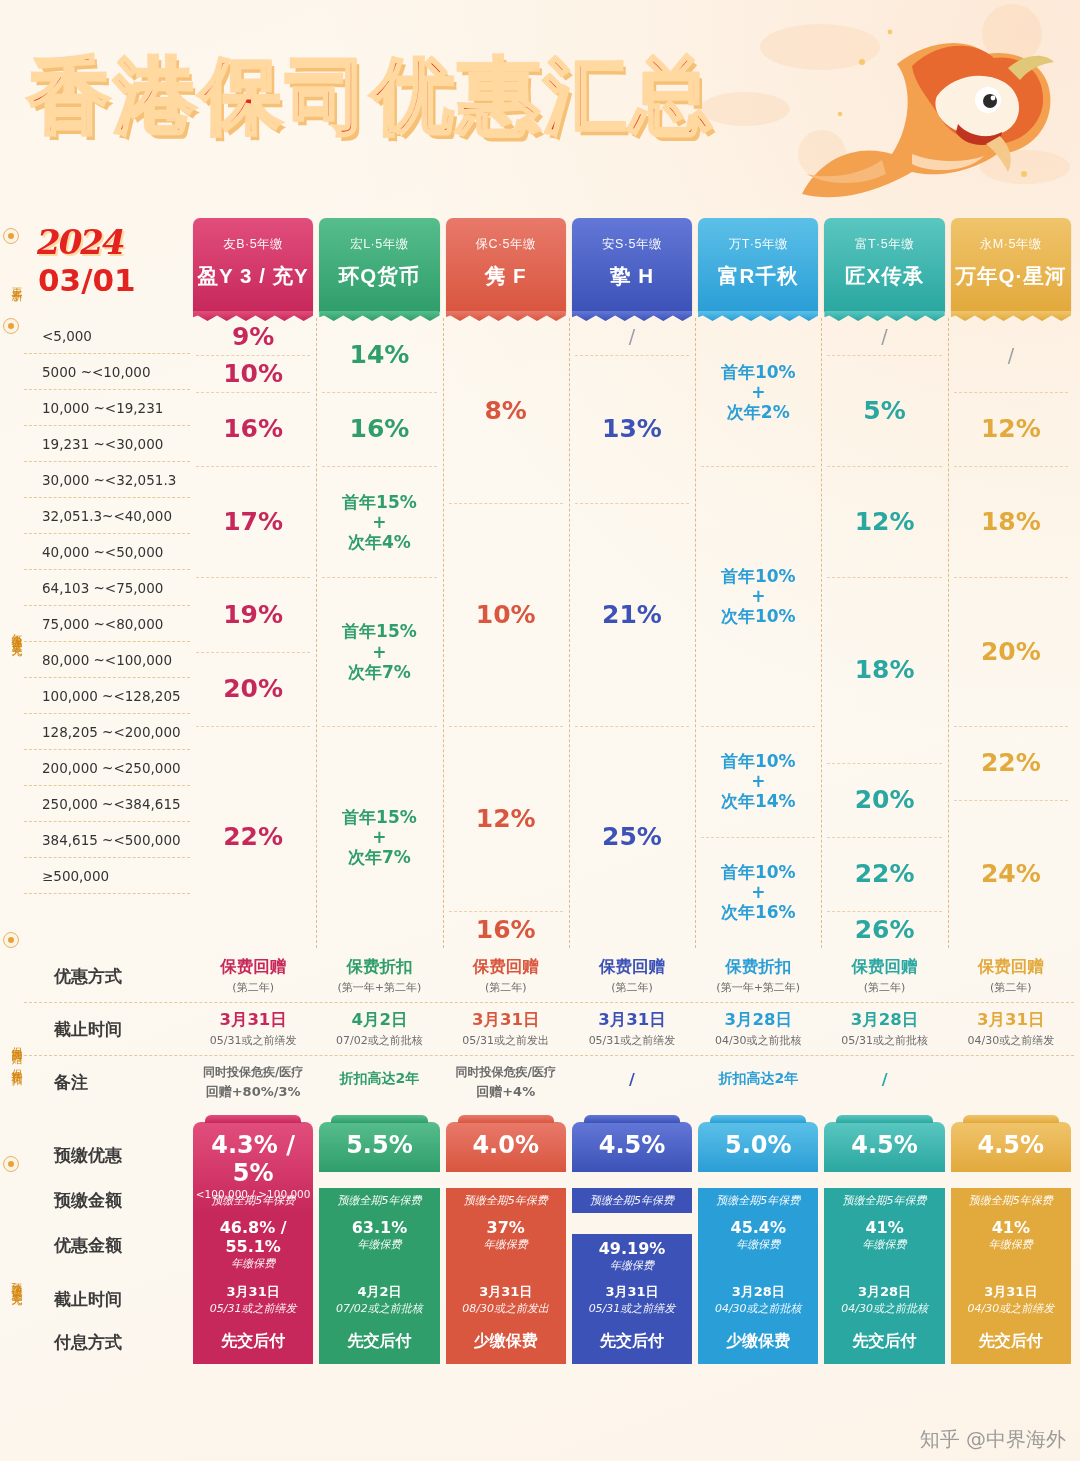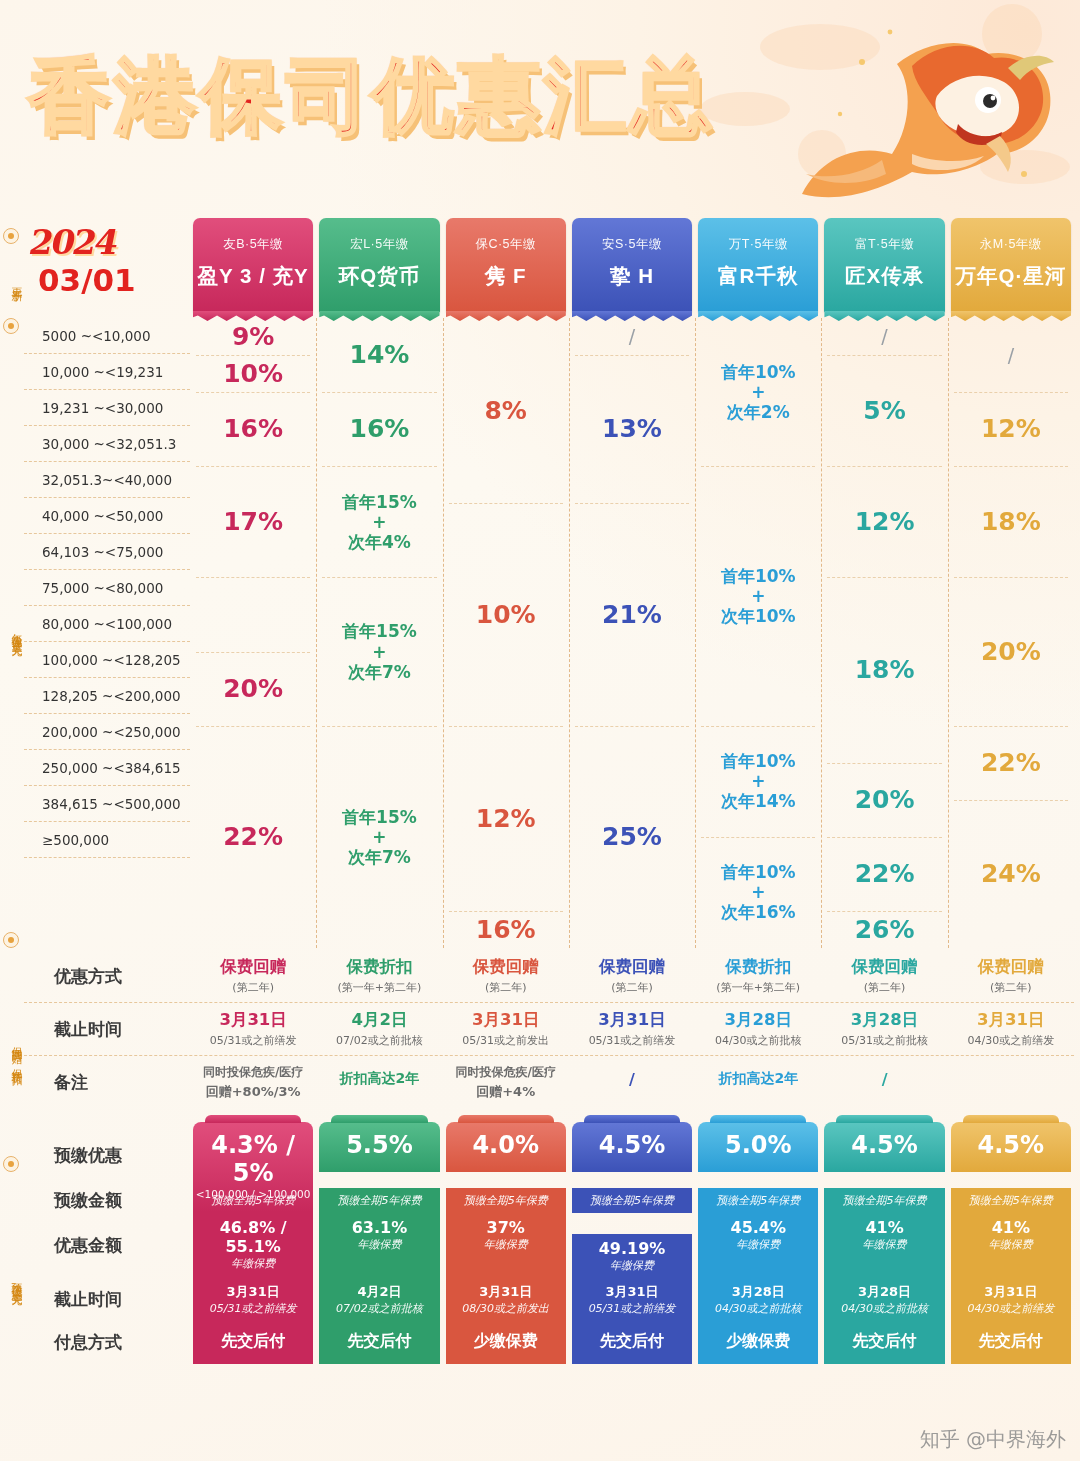--- a/index.html
+++ b/index.html
@@ -47,21 +47,21 @@
   .table { position:absolute; left:24px; top:218px; width:1050px; }
   .lab {
     width:166px; flex:0 0 166px; position:relative;
   }
   .col { flex:1 1 0; position:relative; }
 
   
   .hdr-row { display:flex; height:100px; }
   .hdr-left { width:166px; flex:0 0 166px; position:relative; }
   .year {
-    position:absolute; left:6px; top:4px;
+    position:absolute; left:13px; top:4px;
     font-size:34px; font-weight:bold; color:#e2231f;
     font-family:"DejaVu Serif", serif; font-style:italic;
     letter-spacing:-2px;
     text-shadow:2px 2px 0 #ffd9a0;
   }
   .date {
     position:absolute; left:14px; top:44px;
     font-size:31px; font-weight:bold; color:#e2231f;
     font-family:"DejaVu Sans", sans-serif;
   }
@@ -235,20 +235,23 @@
     <div class="col">
         <div class="card" id="c6" style="background: linear-gradient(rgb(240, 196, 107) 0%, rgb(226, 169, 60) 100%);">
           <div class="sub">永M·5年缴</div>
           <div class="main">万年Q·星河</div>
         </div>
       </div>
   </div>
 
   <div id="band-list">
       <div class="band-row">
+        <div class="band-lab">&lt;5,000</div>
+      </div>
+      <div class="band-row">
         <div class="band-lab">5000    ~&lt;10,000</div>
       </div>
       <div class="band-row">
         <div class="band-lab">10,000  ~&lt;19,231</div>
       </div>
       <div class="band-row">
         <div class="band-lab">19,231  ~&lt;30,000</div>
       </div>
       <div class="band-row">
         <div class="band-lab">30,000  ~&lt;32,051.3</div>
@@ -305,20 +308,23 @@
     </div>
     <div class="dashrow" style="left: 6px; width: 114.286px; top: 74.1176px;"></div>
     <div class="valbox" style="left: 0px; width: 126.286px; top: 74.1176px; height: 74.1176px; display: flex; align-items: center; justify-content: center;">
       <div class="pct" style="color: rgb(199, 40, 91);">16%</div>
     </div>
     <div class="dashrow" style="left: 6px; width: 114.286px; top: 148.235px;"></div>
     <div class="valbox" style="left: 0px; width: 126.286px; top: 148.235px; height: 111.176px; display: flex; align-items: center; justify-content: center;">
       <div class="pct" style="color: rgb(199, 40, 91);">17%</div>
     </div>
     <div class="dashrow" style="left: 6px; width: 114.286px; top: 259.412px;"></div>
+    <div class="valbox" style="left: 0px; width: 126.286px; top: 259.412px; height: 74.1176px; display: flex; align-items: center; justify-content: center;">
+      <div class="pct" style="color: rgb(199, 40, 91);">19%</div>
+    </div>
     <div class="dashrow" style="left: 6px; width: 114.286px; top: 333.529px;"></div>
     <div class="valbox" style="left: 0px; width: 126.286px; top: 333.529px; height: 74.1176px; display: flex; align-items: center; justify-content: center;">
       <div class="pct" style="color: rgb(199, 40, 91);">20%</div>
     </div>
     <div class="dashrow" style="left: 6px; width: 114.286px; top: 407.647px;"></div>
     <div class="valbox" style="left: 0px; width: 126.286px; top: 407.647px; height: 222.353px; display: flex; align-items: center; justify-content: center;">
       <div class="pct" style="color: rgb(199, 40, 91);">22%</div>
     </div>
     <div class="valbox" style="left: 126.286px; width: 126.286px; top: 0px; height: 74.1176px; display: flex; align-items: center; justify-content: center;">
       <div class="pct" style="color: rgb(47, 158, 107);">14%</div>

